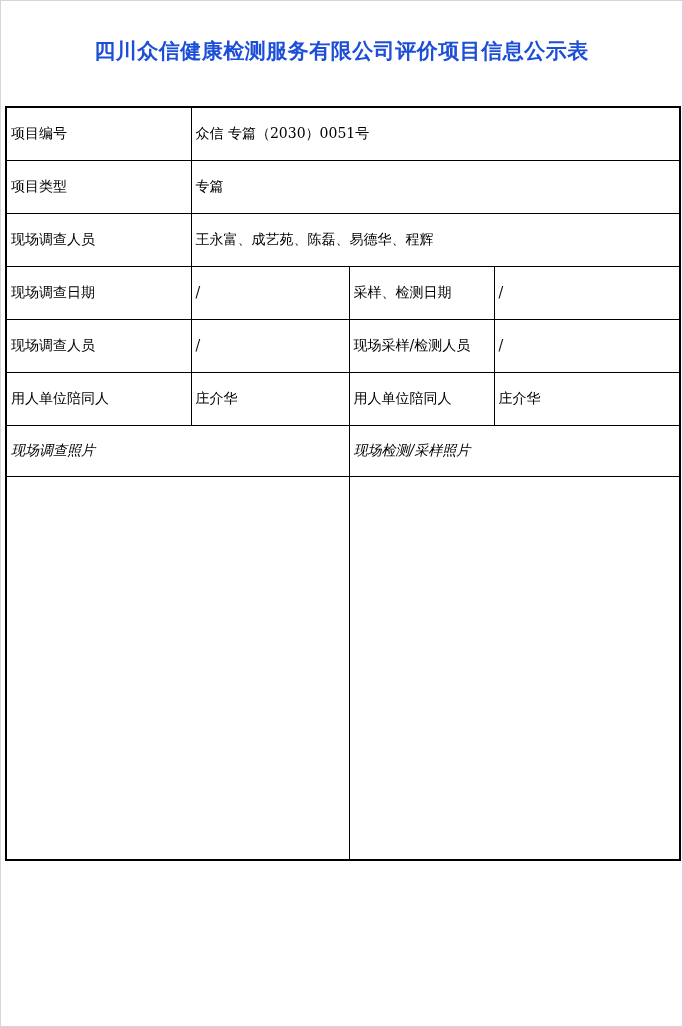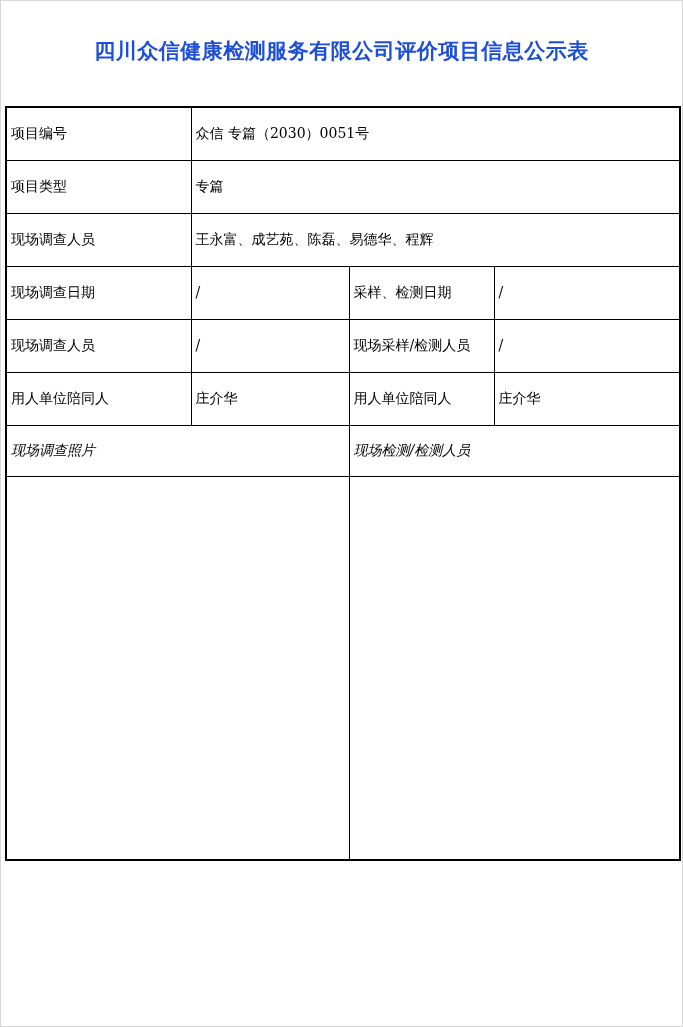--- a/index.html
+++ b/index.html
@@ -101,21 +101,21 @@
 
     <tr class="row-std">
       <td>用人单位陪同人</td>
       <td>庄介华</td>
       <td>用人单位陪同人</td>
       <td>庄介华</td>
     </tr>
 
     <tr class="row-photo-header">
       <td colspan="2">现场调查照片</td>
-      <td colspan="2">现场检测/检测人员</td>
+      <td colspan="2">现场检测/采样照片</td>
     </tr>
 
     <tr class="row-photo-area">
       <td colspan="2" class="photo-area-cell"></td>
       <td colspan="2" class="photo-area-cell"></td>
     </tr>
 
   </tbody>
     </table>
 </div>

